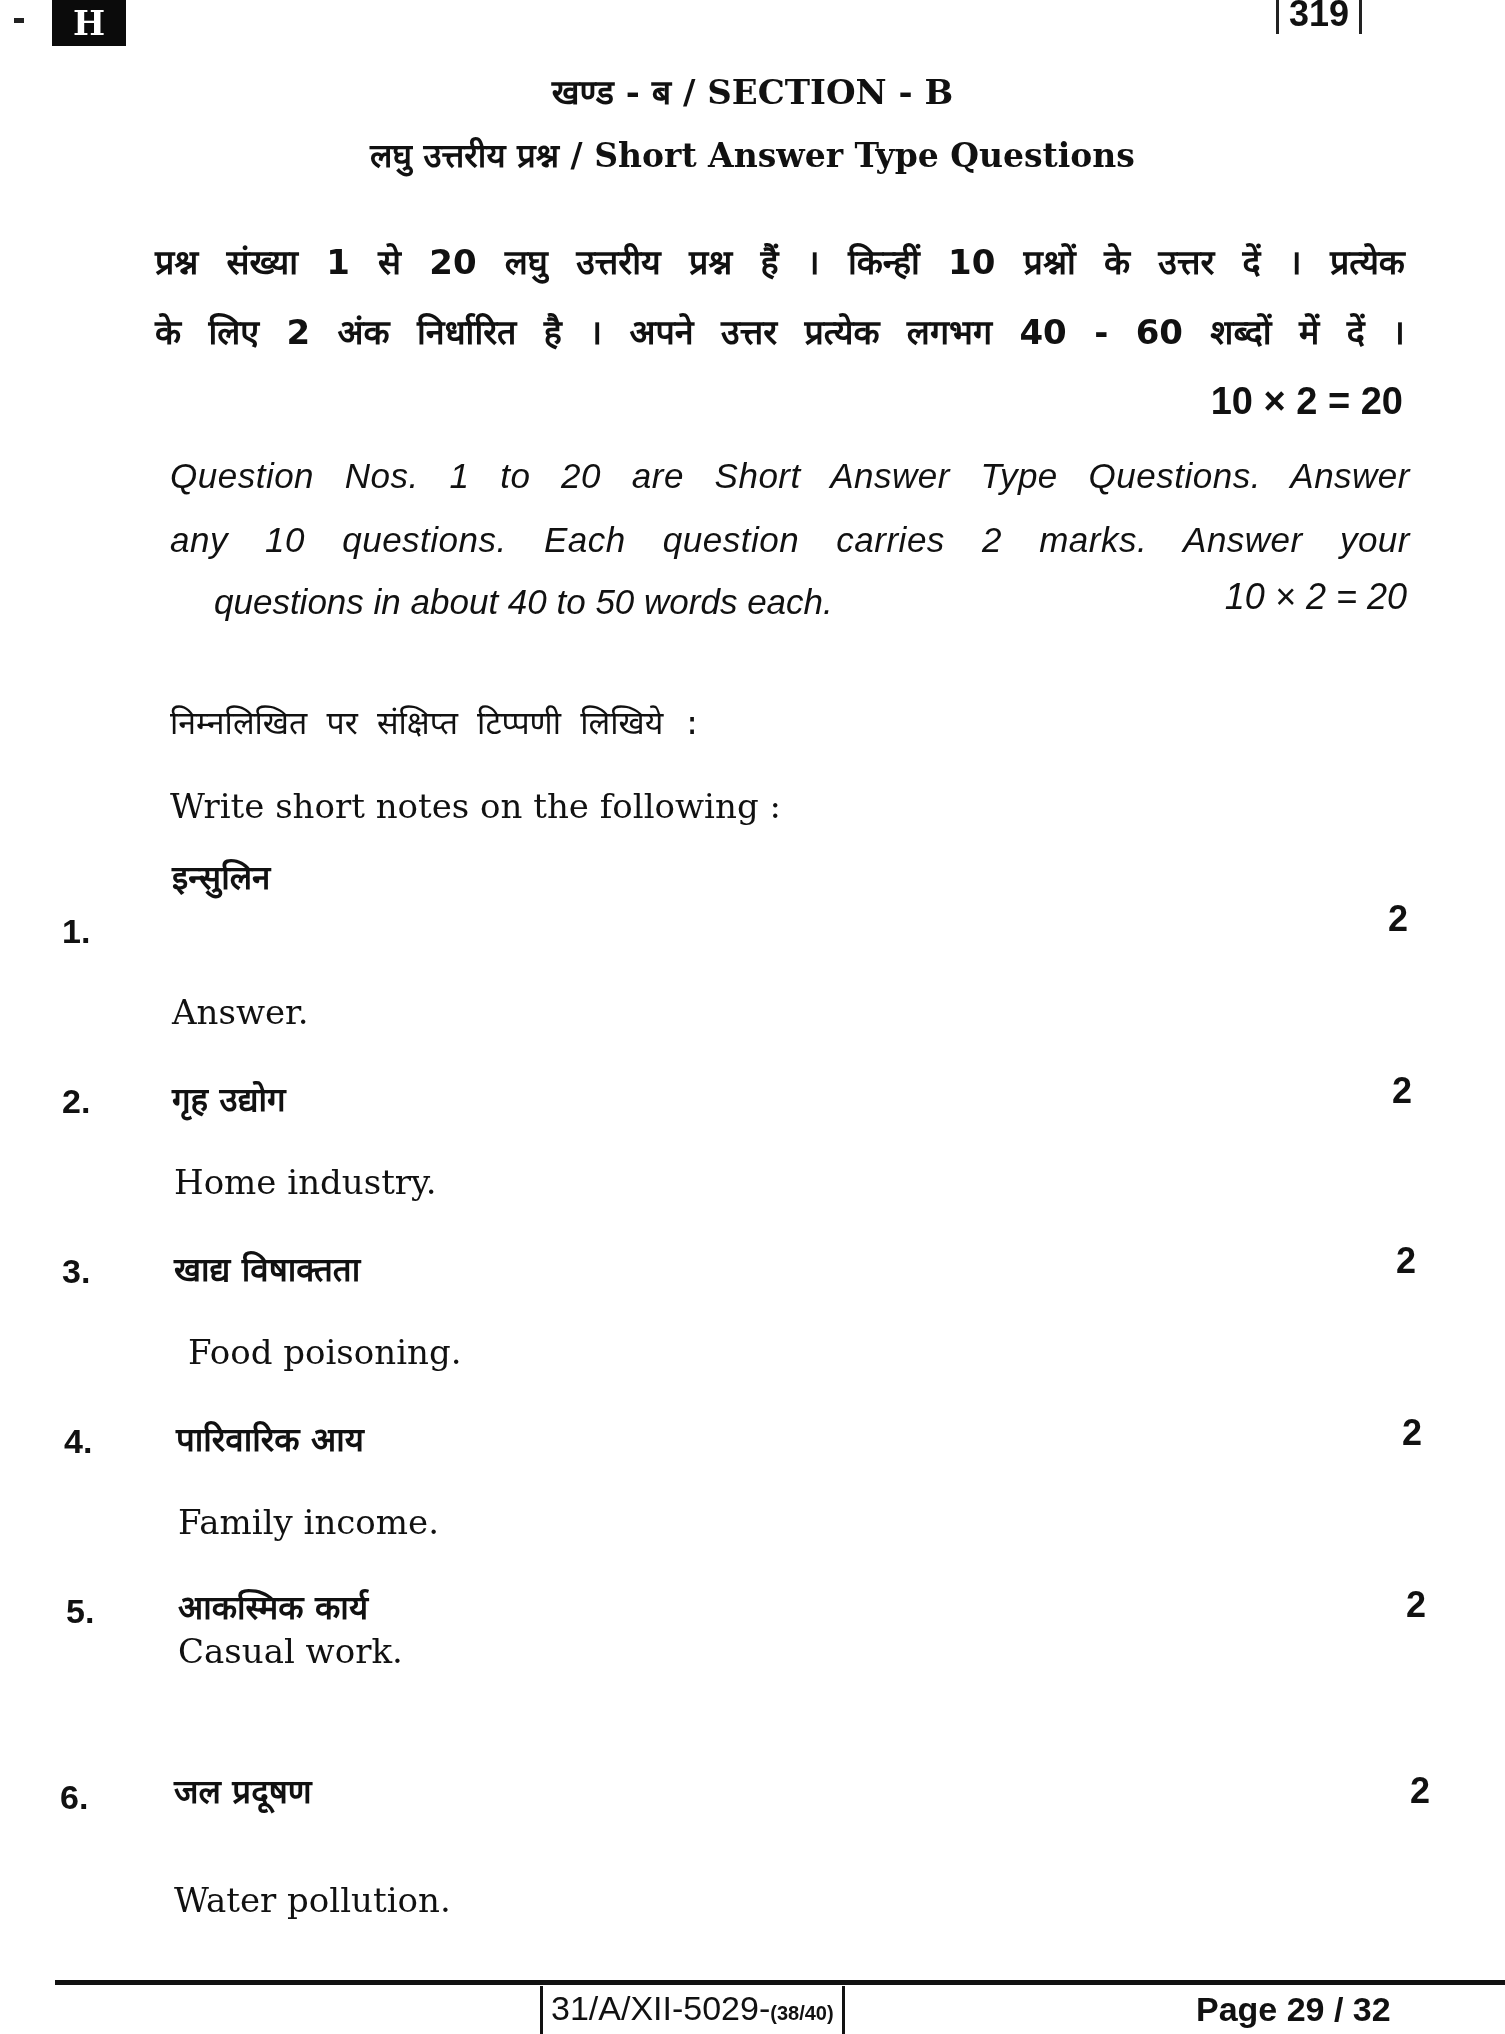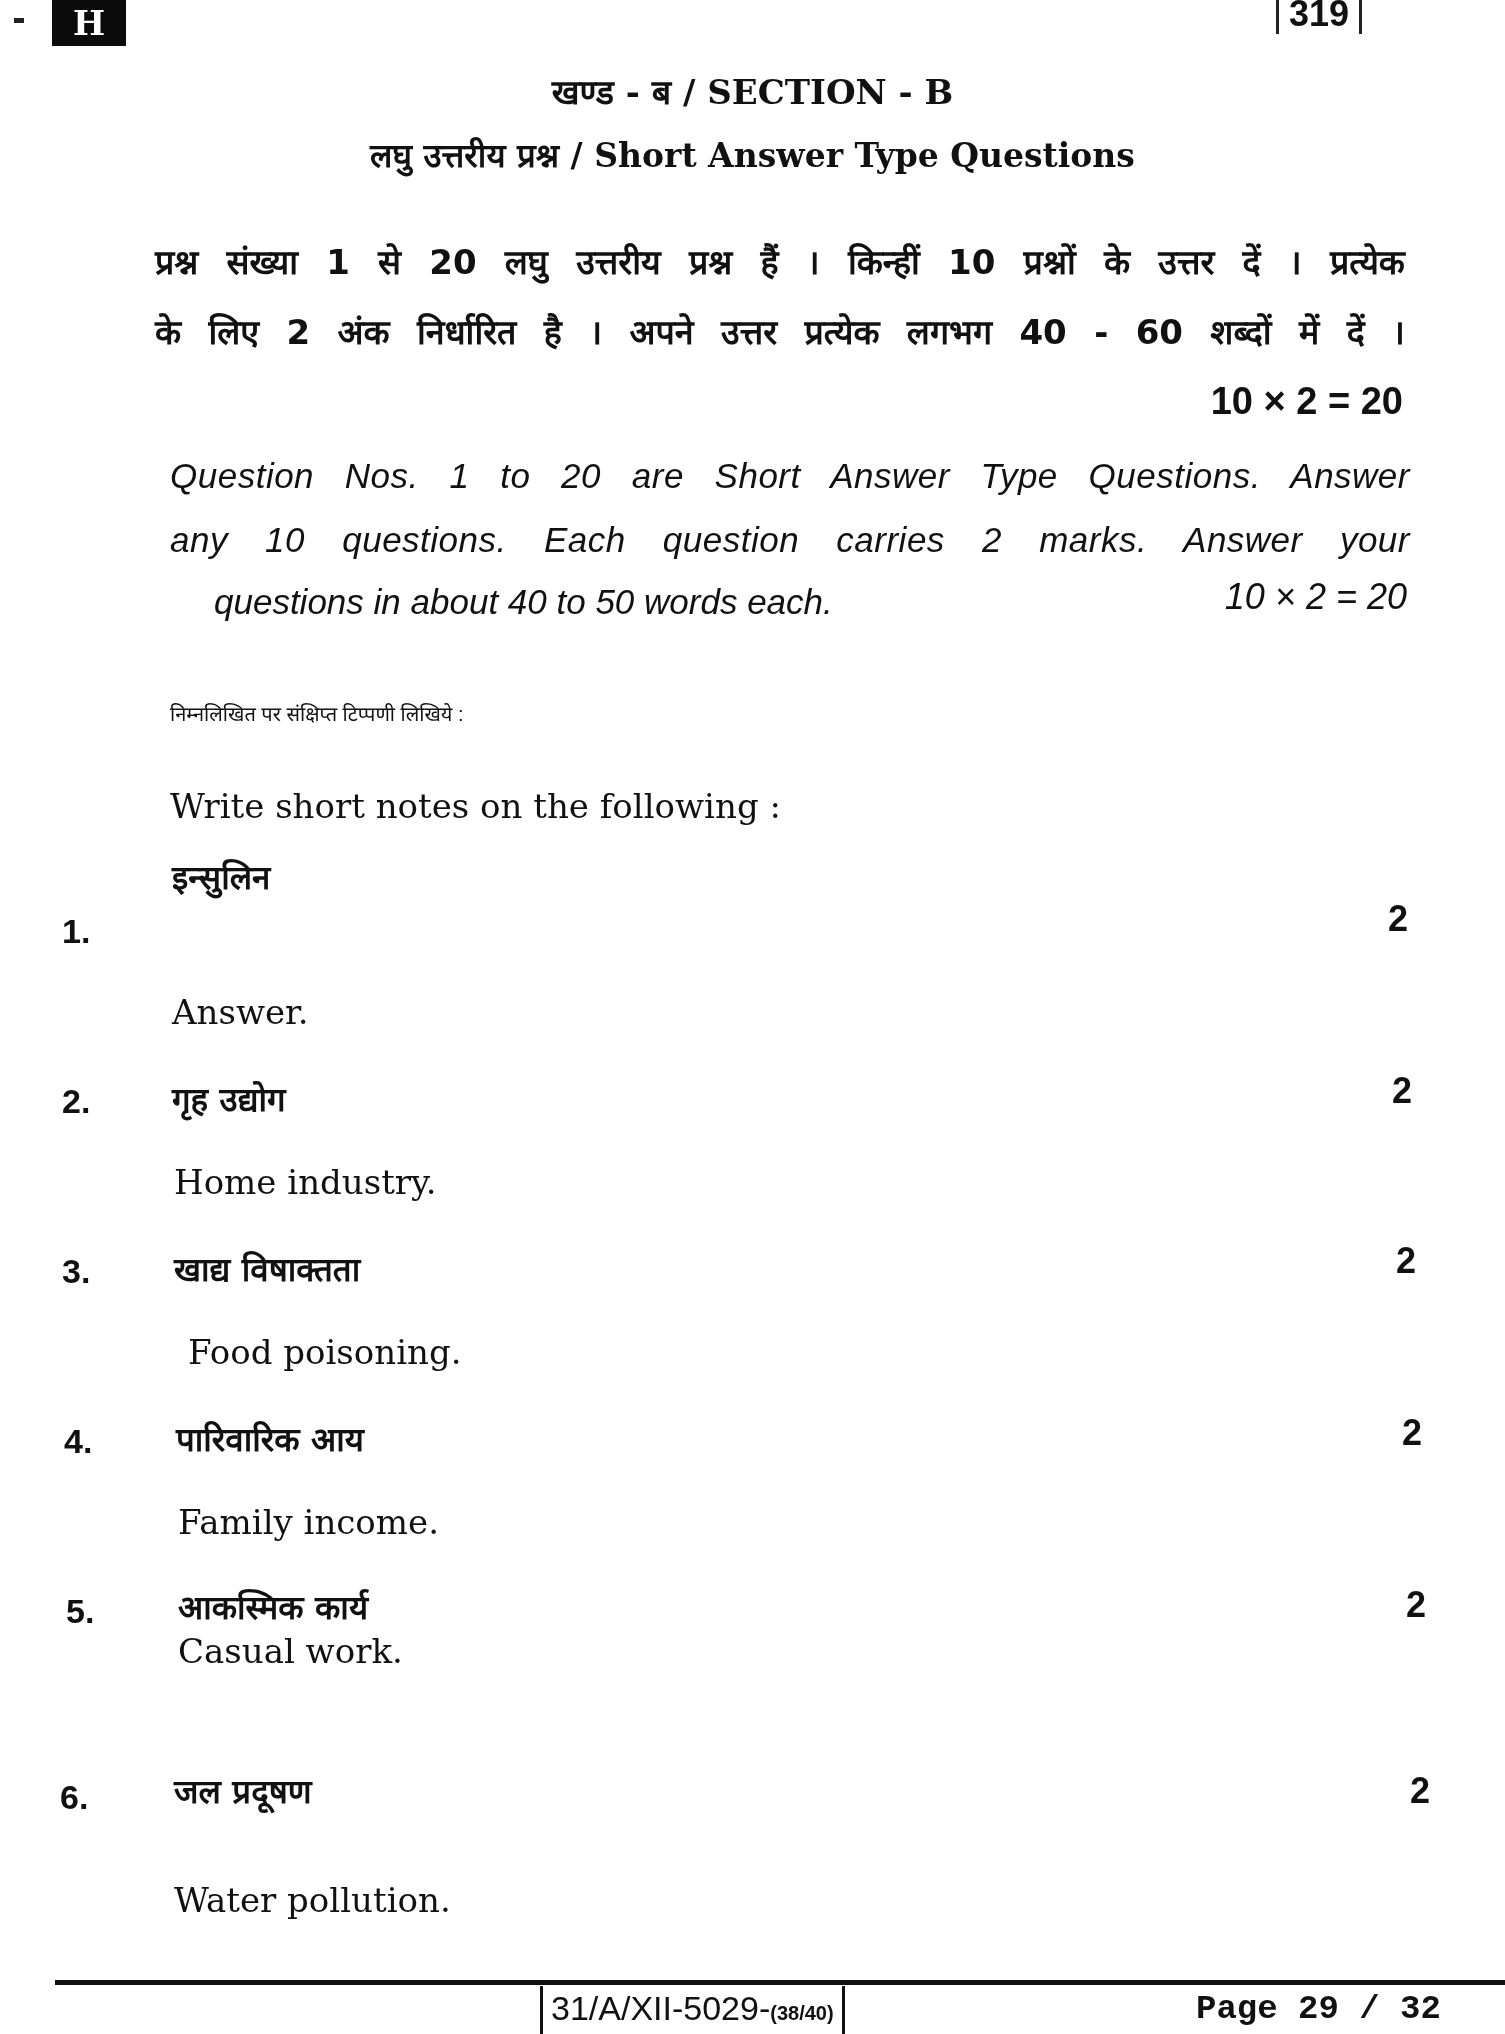--- a/index.html
+++ b/index.html
@@ -34,34 +34,34 @@
     .marks-hi {
       right: 102px; top: 380px; font-family: "Liberation Sans", sans-serif; font-weight: bold; font-size: 38px;
     }
     .en-instr {
       left: 170px; width: 1240px; font-family: "Liberation Sans", sans-serif;
       font-style: italic; font-size: 35px; text-align: justify; text-align-last: justify;
       letter-spacing: 0.5px;
     }
     .en-last { left: 170px; font-family: "Liberation Sans", sans-serif; font-style: italic; font-size: 35px; }
     .marks-en { right: 98px; font-family: "Liberation Sans", sans-serif; font-style: italic; font-size: 36px; }
-    .prompt-hi { left: 170px; font-family: Liberation Sans, sans-serif; font-size: 20px; }
+    .prompt-hi { left: 170px; font-family: Liberation Mono, monospace; font-size: 32px; }
     .prompt-en { left: 170px; font-family: "DejaVu Serif", serif; font-size: 34px; }
     .qnum { font-family: "Liberation Sans", sans-serif; font-size: 34px; font-weight: bold; }
     .qhi { font-family: "DejaVu Sans", sans-serif; font-size: 33px; font-weight: bold; }
     .qen { font-family: "DejaVu Serif", serif; font-size: 34px; }
     .qmark { font-family: "Liberation Sans", sans-serif; font-size: 36px; font-weight: bold; }
     .rule { left: 55px; top: 1980px; width: 1450px; height: 5px; background: #111; }
     .footer-code {
       left: 540px; top: 1986px; border: 3px solid #111; border-top: 0; padding: 0 8px;
       font-family: "Liberation Sans", sans-serif; font-size: 34px; line-height: 44px;
     }
     .footer-code small { font-size: 20px; font-weight: bold; }
     .page-num {
-      left: 1196px; top: 1990px; font-family: Liberation Mono, monospace; font-weight: bold; font-size: 34px;
+      left: 1196px; top: 1990px; font-family: Liberation Sans, sans-serif; font-weight: bold; font-size: 34px;
     }
   </style>
 </head>
 <body>
 
 <div class="abs dash"></div>
 <div class="abs badge">H</div>
 <div class="abs code">319</div>
 
 <div class="abs section-title">खण्ड - ब / SECTION - B</div>

